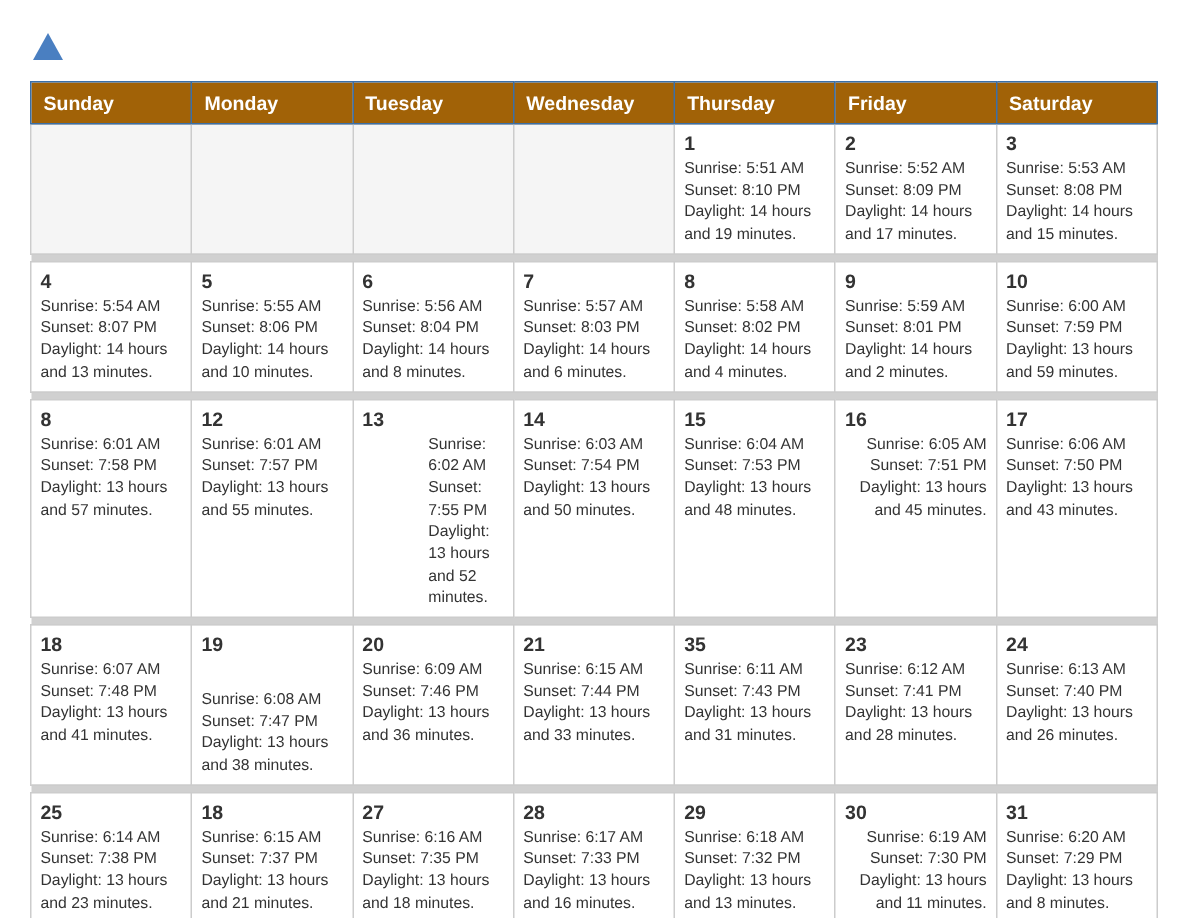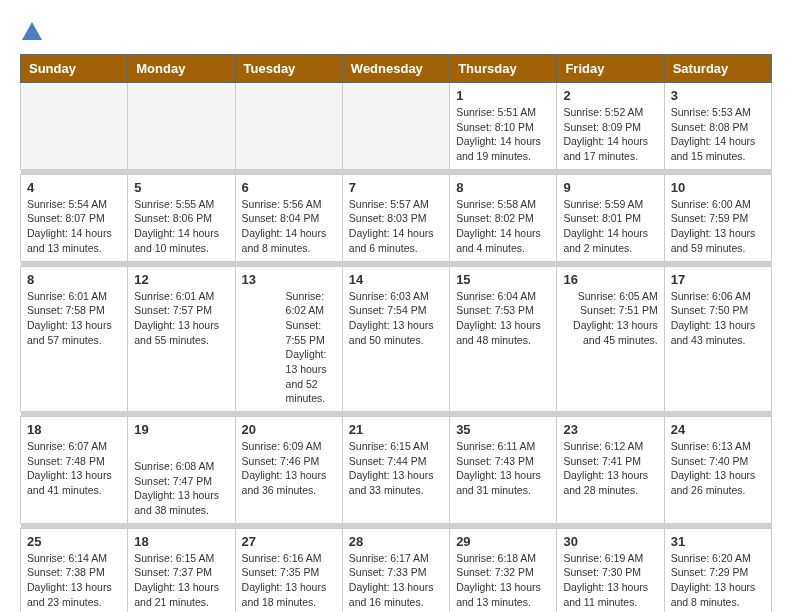--- a/index.html
+++ b/index.html
@@ -341,21 +341,21 @@
         </td>
         <td>
           <div class="day-number">29</div>
           <div class="day-info" style="white-space: pre-line;">Sunrise: 6:18 AM
 Sunset: 7:32 PM
 Daylight: 13 hours
 and 13 minutes.</div>
         </td>
         <td>
           <div class="day-number">30</div>
-          <div class="day-info" style="white-space: pre-line;">Sunrise: 6:19 AM
+          <div class="day-info" style="white-space: pre-line; text-align: right;">Sunrise: 6:19 AM
 Sunset: 7:30 PM
 Daylight: 13 hours
 and 11 minutes.</div>
         </td>
         <td>
           <div class="day-number">31</div>
           <div class="day-info" style="white-space: pre-line;">Sunrise: 6:20 AM
 Sunset: 7:29 PM
 Daylight: 13 hours
 and 8 minutes.</div>

